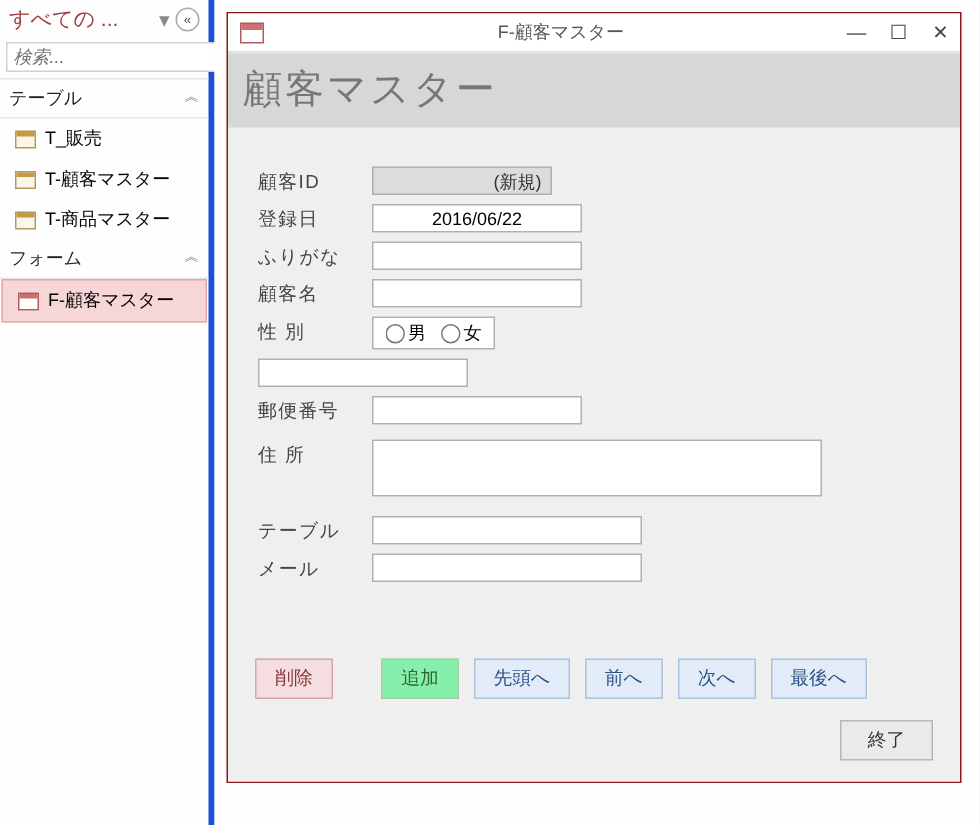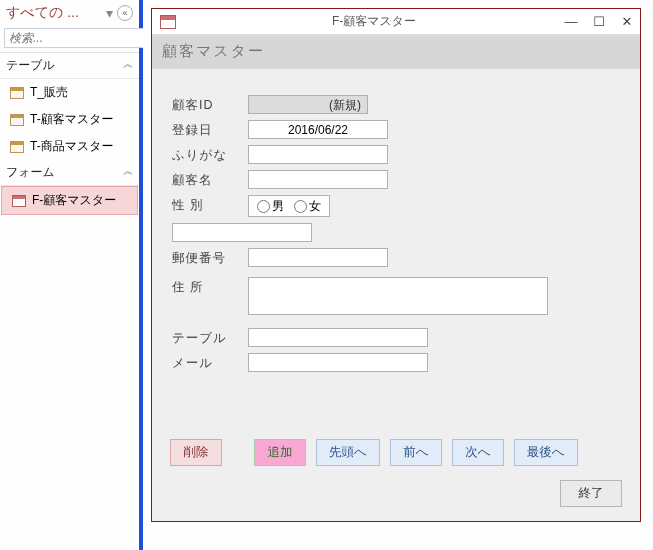--- a/index.html
+++ b/index.html
@@ -144,21 +144,21 @@
   flex: 1;
   background: #efefef;
   border-top: 1px solid #e0e0e0;
   padding: 0;
   display: flex;
   flex-direction: column;
 }
 .form-banner {
   background: #d7d7d7;
   color: #777;
-  font-size: 15px;
+  font-size: 26px;
   padding: 6px 10px 8px 10px;
   letter-spacing: 2px;
 }
 .form-body {
   padding: 26px 20px 10px 20px;
   flex: 1;
 }
 .field-row {
   display: flex;
   align-items: flex-start;
@@ -219,21 +219,21 @@
   border: 1px solid #aab1ba;
   padding: 4px 12px;
   font-size: 12.5px;
   cursor: pointer;
   background: #f4f6fb;
   color: #333;
   min-width: 52px;
   text-align: center;
 }
 .btn.red { background: #f5dedf; border-color:#d7a6a8; color:#863336; }
-.btn.green { background: #f9a8d4; border-color:#a6cca7; color:#2e6a31; }
+.btn.green { background: #86efac; border-color:#a6cca7; color:#2e6a31; }
 .btn.blue { background: #e2ecf9; border-color:#aac2de; color:#2e5385; }
 .btn.gray { background: #eaeaea; border-color:#b6b6b6;margin-left:12px; }
 
 .close-row {
   display: flex;
   justify-content: flex-end;
   padding: 8px 18px 14px 18px;
 }
 </style>
 </head>

